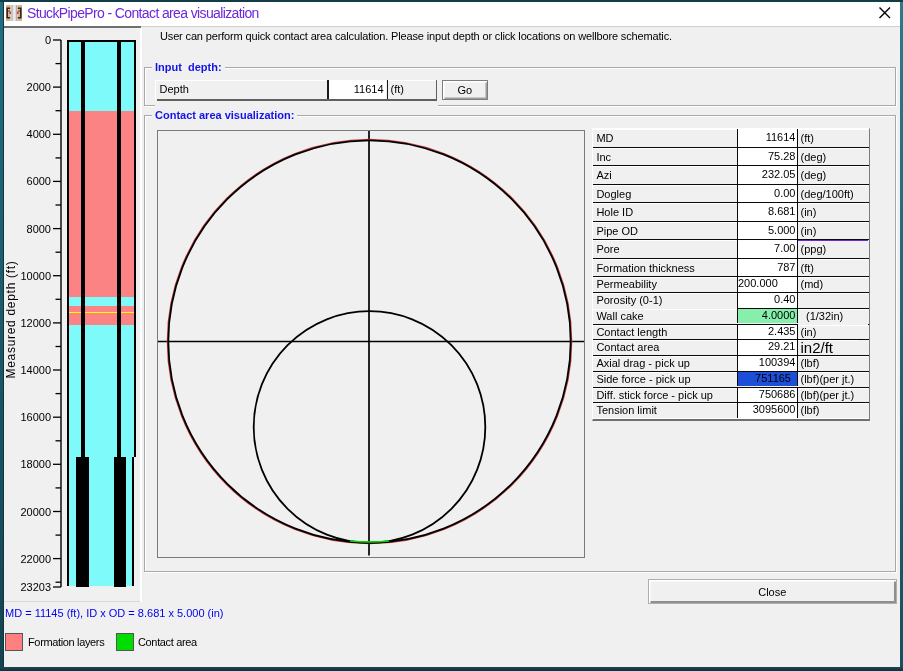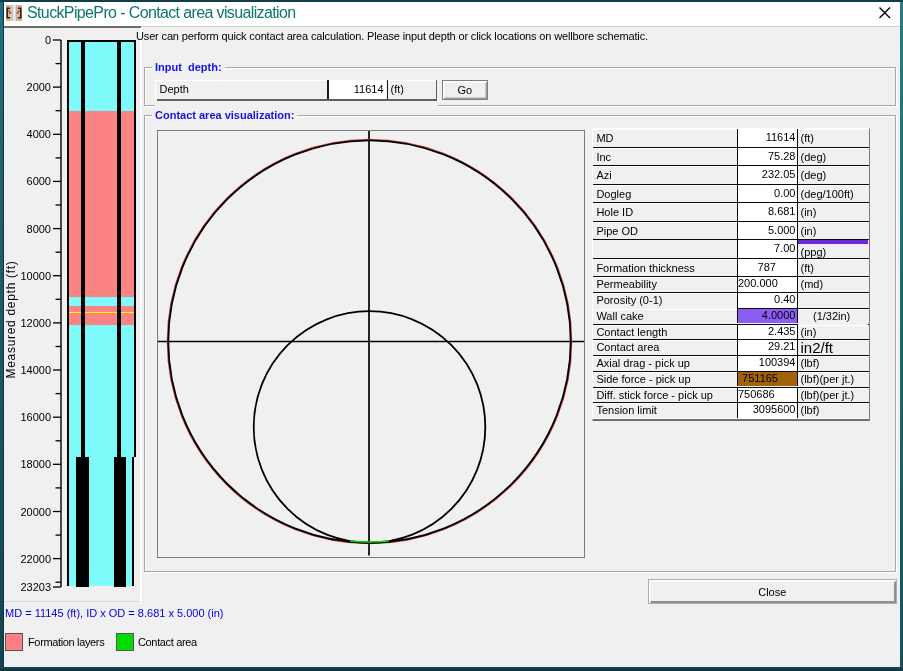--- a/index.html
+++ b/index.html
@@ -10,21 +10,21 @@
   .blue { color:#1414e6; font-weight:bold; }
   .fset { border:1px solid #a8a8a8; box-shadow: inset 1px 1px 0 #ffffff, 1px 1px 0 #ffffff; }
   .cell { position:absolute; font-size:11px; overflow:hidden; white-space:nowrap; }
 </style>
 </head>
 <body>
 
 <div class="abs" style="left:0;top:0;width:903px;height:26px;background:#ffffff;"></div>
 <div class="abs" style="left:0;top:26px;width:903px;height:1px;background:#cfcfcf;"></div>
 <div class="abs" style="left:0;top:26px;width:141px;height:1.6px;background:#6f6f6f;"></div>
-<div class="abs" style="left:27px;top:0;height:26px;line-height:26px;font-size:16px;letter-spacing:-0.63px;color:#0f766e;">StuckPipePro - Contact area visualization</div>
+<div class="abs" style="left:27px;top:0;height:26px;line-height:26px;font-size:14px;letter-spacing:-0.63px;color:#6d28d9;">StuckPipePro - Contact area visualization</div>
 
 <svg class="abs" style="left:6px;top:5px" width="16" height="16" viewBox="0 0 16 16">
   <rect x="0" y="0" width="4.6" height="16" fill="#d9b48f"></rect>
   <rect x="11.4" y="0" width="4.6" height="16" fill="#d9b48f"></rect>
   <path d="M0.4 2.4 h3.8 v1.6 h-2.2 v8 h2.2 v1.6 h-3.8 z" fill="#33281b"></path>
   <path d="M15.6 2.4 h-3.8 v1.6 h2.2 v8 h-2.2 v1.6 h3.8 z" fill="#33281b"></path>
   <rect x="2.2" y="5" width="1.6" height="2" fill="#8a6f50"></rect>
   <rect x="12.2" y="5" width="1.6" height="2" fill="#8a6f50"></rect>
   <circle cx="4.5" cy="7.7" r="1.2" fill="#e32639"></circle>
   <circle cx="11.5" cy="7.7" r="1.2" fill="#e32639"></circle>
@@ -100,21 +100,21 @@
   <div class="abs" style="left:65.2px;top:417px;width:2px;height:128.5px;background:#000;"></div>
 
   <div class="abs" style="left:9.5px;top:417px;width:12.5px;height:129.5px;background:#000;"></div>
   <div class="abs" style="left:47px;top:417px;width:12.5px;height:129.5px;background:#000;"></div>
 </div>
 
 <div class="abs" style="left:0;top:601px;width:141px;height:1px;background:#d9d9d9;"></div>
 
 <div class="abs" style="left:140.4px;top:28px;width:1.5px;height:574px;background:#ffffff;"></div>
 
-<div class="abs t11" style="left:136px;top:29.5px;letter-spacing:-0.15px;">User can perform quick contact area calculation. Please input depth or click locations on wellbore schematic.</div>
+<div class="abs t11" style="left:160px;top:29.5px;letter-spacing:-0.15px;">User can perform quick contact area calculation. Please input depth or click locations on wellbore schematic.</div>
 
 <div class="abs fset" style="left:144px;top:67px;width:752px;height:39px;"></div>
 <div class="abs t11 blue" style="left:152px;top:61px;background:#f0f0f0;padding:0 3px;">Input&nbsp; depth:</div>
 
 <div class="abs" style="left:155px;top:79.5px;width:283px;height:29px;background:#f0f0f0;">
   <div class="abs" style="left:0;top:0;width:283px;height:1.4px;background:#fff;"></div>
   <div class="abs" style="left:0;top:0;width:1.4px;height:20px;background:#fff;"></div>
   <div class="cell" style="left:4.5px;top:1.5px;width:160px;height:17px;line-height:17px;">Depth</div>
   <div class="abs" style="left:172.4px;top:0.5px;width:1.2px;height:20.3px;background:#1a1a1a;"></div>
   <div class="abs" style="left:173.6px;top:1.4px;width:57.9px;height:18px;background:#fff;"></div>
@@ -170,66 +170,67 @@
       <div style="position:absolute;left:0;top:0;width:143.6px;height:17.3px;background:#f0f0f0;border-top:1px solid #fff;font-size:11px;line-height:16.3px;padding-left:3px;white-space:nowrap;overflow:hidden;">Hole ID</div>
       <div style="position:absolute;left:143.6px;top:0;width:61px;height:17.3px;background:#fff;border-left:1.2px solid #0a0a0a;border-right:1.2px solid #0a0a0a;font-size:11px;line-height:16.3px;text-align:right;padding-right:1.5px;">8.681</div>
       <div style="position:absolute;left:204.6px;top:0;width:70.1px;height:17.3px;background:#f0f0f0;border-top:1px solid #fff;font-size:11px;line-height:16.3px;padding-left:2.5px;white-space:nowrap;overflow:hidden;">(in)</div>
     </div>
 <div style="position:relative;height:18.5px;border-bottom:1.2px solid #0a0a0a;">
       <div style="position:absolute;left:0;top:0;width:143.6px;height:17.3px;background:#f0f0f0;border-top:1px solid #fff;font-size:11px;line-height:16.3px;padding-left:3px;white-space:nowrap;overflow:hidden;">Pipe OD</div>
       <div style="position:absolute;left:143.6px;top:0;width:61px;height:17.3px;background:#fff;border-left:1.2px solid #0a0a0a;border-right:1.2px solid #0a0a0a;font-size:11px;line-height:16.3px;text-align:right;padding-right:1.5px;">5.000</div>
       <div style="position:absolute;left:204.6px;top:0;width:70.1px;height:17.3px;background:#f0f0f0;border-top:1px solid #fff;font-size:11px;line-height:16.3px;padding-left:2.5px;white-space:nowrap;overflow:hidden;">(in)</div>
     </div>
 <div style="position:relative;height:18.5px;border-bottom:1.2px solid #0a0a0a;">
+      <div style="position:absolute;left:0;top:0;width:143.6px;height:17.3px;background:#f0f0f0;border-top:1px solid #fff;font-size:11px;line-height:16.3px;padding-left:3px;white-space:nowrap;overflow:hidden;">Pore</div>
       <div style="position:absolute;left:143.6px;top:0;width:61px;height:17.3px;background:#fff;border-left:1.2px solid #0a0a0a;border-right:1.2px solid #0a0a0a;font-size:11px;line-height:16.3px;text-align:right;padding-right:1.5px;">7.00</div>
-      <div style="position:absolute;left:204.6px;top:0;width:70.1px;height:17.3px;background:#f0f0f0;border-top:4px solid #6d28d9;font-size:11px;line-height:16.3px;padding-left:2.5px;white-space:nowrap;overflow:hidden;">(ppg)</div>
+      <div style="position:absolute;left:204.6px;top:0;width:70.1px;height:17.3px;background:#f0f0f0;border-top:1px solid #6d28d9;font-size:11px;line-height:16.3px;padding-left:2.5px;white-space:nowrap;overflow:hidden;">(ppg)</div>
     </div>
 <div style="position:relative;height:18.5px;border-bottom:1.2px solid #0a0a0a;">
       <div style="position:absolute;left:0;top:0;width:143.6px;height:17.3px;background:#f0f0f0;border-top:1px solid #fff;font-size:11px;line-height:16.3px;padding-left:3px;white-space:nowrap;overflow:hidden;">Formation thickness</div>
-      <div style="position:absolute;left:143.6px;top:0;width:61px;height:17.3px;background:#fff;border-left:1.2px solid #0a0a0a;border-right:1.2px solid #0a0a0a;font-size:11px;line-height:16.3px;text-align:center;padding-right:1.5px;">787</div>
+      <div style="position:absolute;left:143.6px;top:0;width:61px;height:17.3px;background:#fff;border-left:1.2px solid #0a0a0a;border-right:1.2px solid #0a0a0a;font-size:11px;line-height:16.3px;text-align:right;padding-right:1.5px;">787</div>
       <div style="position:absolute;left:204.6px;top:0;width:70.1px;height:17.3px;background:#f0f0f0;border-top:1px solid #fff;font-size:11px;line-height:16.3px;padding-left:2.5px;white-space:nowrap;overflow:hidden;">(ft)</div>
     </div>
 <div style="position:relative;height:15.75px;border-bottom:1.2px solid #0a0a0a;">
       <div style="position:absolute;left:0;top:0;width:143.6px;height:14.55px;background:#f0f0f0;border-top:1px solid #fff;font-size:11px;line-height:13.55px;padding-left:3px;white-space:nowrap;overflow:hidden;">Permeability</div>
       <div style="position:absolute;left:143.6px;top:0;width:61px;height:14.55px;background:#fff;border-left:1.2px solid #0a0a0a;border-right:1.2px solid #0a0a0a;font-size:11px;line-height:13.55px;padding-right:1.5px;">200.000</div>
       <div style="position:absolute;left:204.6px;top:0;width:70.1px;height:14.55px;background:#f0f0f0;border-top:1px solid #fff;font-size:11px;line-height:13.55px;padding-left:2.5px;white-space:nowrap;overflow:hidden;">(md)</div>
     </div>
 <div style="position:relative;height:15.75px;border-bottom:1.2px solid #0a0a0a;">
       <div style="position:absolute;left:0;top:0;width:143.6px;height:26px;background:#f0f0f0;border-top:1px solid #fff;font-size:11px;line-height:13.55px;padding-left:3px;white-space:nowrap;overflow:hidden;">Porosity (0-1)</div>
       <div style="position:absolute;left:143.6px;top:0;width:61px;height:14.55px;background:#fff;border-left:1.2px solid #0a0a0a;border-right:1.2px solid #0a0a0a;font-size:11px;line-height:13.55px;text-align:right;padding-right:1.5px;">0.40</div>
       <div style="position:absolute;left:204.6px;top:0;width:70.1px;height:14.55px;background:#f0f0f0;border-top:1px solid #fff;font-size:11px;line-height:13.55px;padding-left:2.5px;white-space:nowrap;overflow:hidden;"></div>
     </div>
 <div style="position:relative;height:15.75px;border-bottom:1.2px solid #0a0a0a;">
       <div style="position:absolute;left:0;top:0;width:143.6px;height:14.55px;background:#f0f0f0;border-top:1px solid #fff;font-size:11px;line-height:13.55px;padding-left:3px;white-space:nowrap;overflow:hidden;">Wall cake</div>
-      <div style="position:absolute;left:143.6px;top:0;width:61px;height:14.55px;background:#8b5cf6;border-left:1.2px solid #0a0a0a;border-right:1.2px solid #0a0a0a;font-size:11px;line-height:13.55px;text-align:right;padding-right:1.5px;">4.0000</div>
-      <div style="position:absolute;left:204.6px;top:0;width:70.1px;height:18px;background:#f0f0f0;border-top:1px solid #fff;font-size:11px;line-height:13.55px;padding-left:15px;white-space:nowrap;overflow:hidden;">(1/32in)</div>
+      <div style="position:absolute;left:143.6px;top:0;width:61px;height:14.55px;background:#86efac;border-left:1.2px solid #0a0a0a;border-right:1.2px solid #0a0a0a;font-size:11px;line-height:13.55px;text-align:right;padding-right:1.5px;">4.0000</div>
+      <div style="position:absolute;left:204.6px;top:0;width:70.1px;height:18px;background:#f0f0f0;border-top:1px solid #fff;font-size:11px;line-height:13.55px;padding-left:8px;white-space:nowrap;overflow:hidden;">(1/32in)</div>
     </div>
 <div style="position:relative;height:15.75px;border-bottom:1.2px solid #0a0a0a;">
       <div style="position:absolute;left:0;top:0;width:143.6px;height:14.55px;background:#f0f0f0;border-top:1px solid #fff;font-size:11px;line-height:13.55px;padding-left:3px;white-space:nowrap;overflow:hidden;">Contact length</div>
       <div style="position:absolute;left:143.6px;top:0;width:61px;height:14.55px;background:#fff;border-left:1.2px solid #0a0a0a;border-right:1.2px solid #0a0a0a;font-size:11px;line-height:13.55px;text-align:right;padding-right:1.5px;">2.435</div>
       <div style="position:absolute;left:204.6px;top:0;width:70.1px;height:14.55px;background:#f0f0f0;border-top:1px solid #fff;font-size:11px;line-height:13.55px;padding-left:2.5px;white-space:nowrap;overflow:hidden;">(in)</div>
     </div>
 <div style="position:relative;height:15.75px;border-bottom:1.2px solid #0a0a0a;">
       <div style="position:absolute;left:0;top:0;width:143.6px;height:14.55px;background:#f0f0f0;border-top:1px solid #fff;font-size:11px;line-height:13.55px;padding-left:3px;white-space:nowrap;overflow:hidden;">Contact area</div>
       <div style="position:absolute;left:143.6px;top:0;width:61px;height:14.55px;background:#fff;border-left:1.2px solid #0a0a0a;border-right:1.2px solid #0a0a0a;font-size:11px;line-height:13.55px;text-align:right;padding-right:1.5px;">29.21</div>
       <div style="position:absolute;left:204.6px;top:0;width:60px;height:14.55px;background:#f0f0f0;border-top:1px solid #fff;font-size:15px;line-height:13.55px;padding-left:2.5px;white-space:nowrap;overflow:hidden;">in2/ft</div>
     </div>
 <div style="position:relative;height:15.75px;border-bottom:1.2px solid #0a0a0a;">
       <div style="position:absolute;left:0;top:0;width:143.6px;height:14.55px;background:#f0f0f0;border-top:1px solid #fff;font-size:11px;line-height:13.55px;padding-left:3px;white-space:nowrap;overflow:hidden;">Axial drag - pick up</div>
       <div style="position:absolute;left:143.6px;top:0;width:61px;height:14.55px;background:#fff;border-left:1.2px solid #0a0a0a;border-right:1.2px solid #0a0a0a;font-size:11px;line-height:13.55px;text-align:right;padding-right:1.5px;">100394</div>
       <div style="position:absolute;left:204.6px;top:0;width:70.1px;height:14.55px;background:#f0f0f0;border-top:1px solid #fff;font-size:11px;line-height:13.55px;padding-left:2.5px;white-space:nowrap;overflow:hidden;">(lbf)</div>
     </div>
 <div style="position:relative;height:15.75px;border-bottom:1.2px solid #0a0a0a;text-decoration:underline;">
       <div style="position:absolute;left:0;top:0;width:143.6px;height:14.55px;background:#f0f0f0;border-top:1px solid #fff;font-size:11px;line-height:13.55px;padding-left:3px;white-space:nowrap;overflow:hidden;">Side force - pick up</div>
-      <div style="position:absolute;left:143.6px;top:0;width:61px;height:14.55px;background:#a16207;border-left:1.2px solid #0a0a0a;border-right:1.2px solid #0a0a0a;font-size:11px;line-height:13.55px;text-align:right;padding-right:19px;">751165</div>
+      <div style="position:absolute;left:143.6px;top:0;width:61px;height:14.55px;background:#1d4ed8;border-left:1.2px solid #0a0a0a;border-right:1.2px solid #0a0a0a;font-size:11px;line-height:13.55px;text-align:right;padding-right:6px;">751165</div>
       <div style="position:absolute;left:204.6px;top:0;width:70.1px;height:14.55px;background:#f0f0f0;border-top:1px solid #fff;font-size:11px;line-height:13.55px;padding-left:2.5px;white-space:nowrap;overflow:hidden;">(lbf)(per jt.)</div>
     </div>
 <div style="position:relative;height:15.75px;border-bottom:1.2px solid #0a0a0a;">
       <div style="position:absolute;left:0;top:0;width:143.6px;height:14.55px;background:#f0f0f0;border-top:1px solid #fff;font-size:11px;line-height:13.55px;padding-left:3px;white-space:nowrap;overflow:hidden;">Diff. stick force - pick up</div>
-      <div style="position:absolute;left:143.6px;top:0;width:61px;height:14.55px;background:#fff;border-left:1.2px solid #0a0a0a;border-right:1.2px solid #0a0a0a;font-size:11px;line-height:13.55px;padding-right:1.5px;">750686</div>
+      <div style="position:absolute;left:143.6px;top:0;width:61px;height:14.55px;background:#fff;border-left:1.2px solid #0a0a0a;border-right:1.2px solid #0a0a0a;font-size:11px;line-height:13.55px;text-align:right;padding-right:1.5px;">750686</div>
       <div style="position:absolute;left:204.6px;top:0;width:70.1px;height:14.55px;background:#f0f0f0;border-top:1px solid #fff;font-size:11px;line-height:13.55px;padding-left:2.5px;white-space:nowrap;overflow:hidden;">(lbf)(per jt.)</div>
     </div>
 <div style="position:relative;height:15.75px;border-bottom:1px solid #ffffff;">
       <div style="position:absolute;left:0;top:0;width:143.6px;height:14.55px;background:#f0f0f0;border-top:1px solid #fff;font-size:11px;line-height:13.55px;padding-left:3px;white-space:nowrap;overflow:hidden;">Tension limit</div>
       <div style="position:absolute;left:143.6px;top:0;width:61px;height:14.55px;background:#fff;border-left:1.2px solid #0a0a0a;border-right:1.2px solid #0a0a0a;font-size:11px;line-height:13.55px;text-align:right;padding-right:1.5px;">3095600</div>
       <div style="position:absolute;left:204.6px;top:0;width:70.1px;height:14.55px;background:#f0f0f0;border-top:1px solid #fff;font-size:11px;line-height:13.55px;padding-left:2.5px;white-space:nowrap;overflow:hidden;">(lbf)</div>
     </div>
 </div>
 
 <div class="abs" style="left:647.5px;top:578.5px;width:249.5px;height:25.5px;background:#f0f0f0;border:1px solid #aeaeae;box-shadow:inset 1.5px 1.5px 0 #ffffff, inset -2px -2px 0 #8f8f8f;text-align:center;font-size:11px;line-height:24px;">Close</div>

